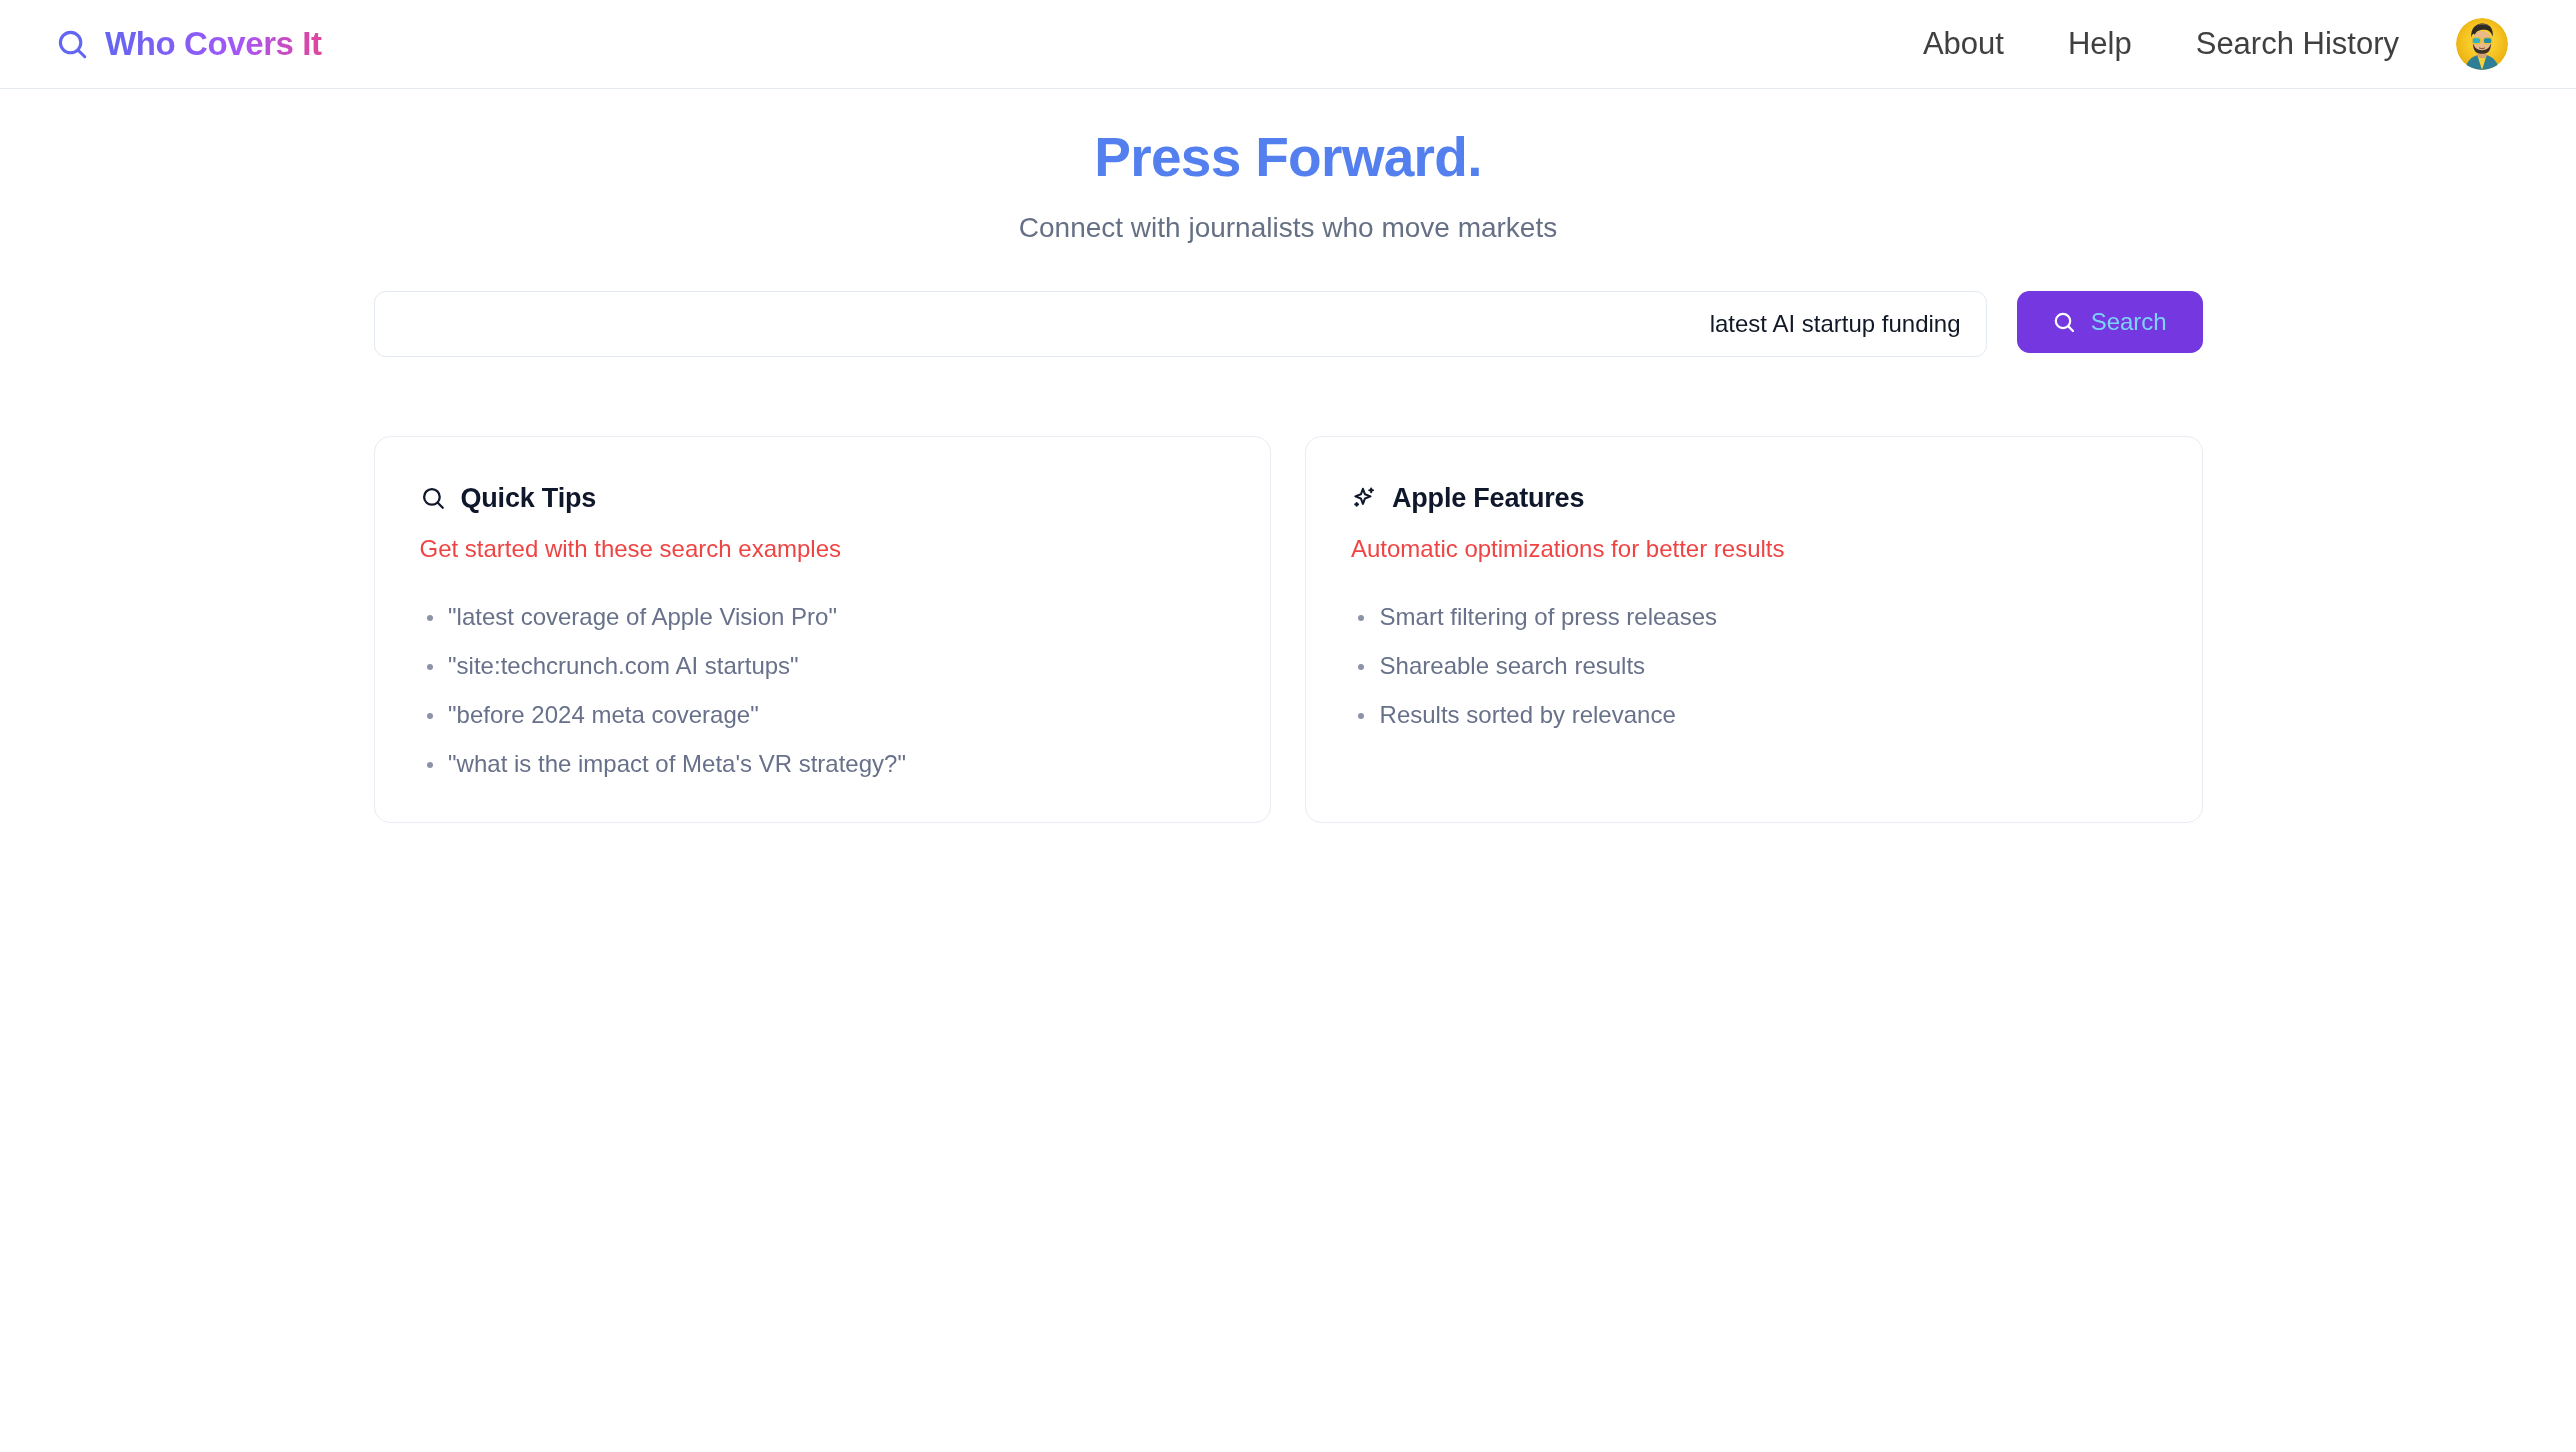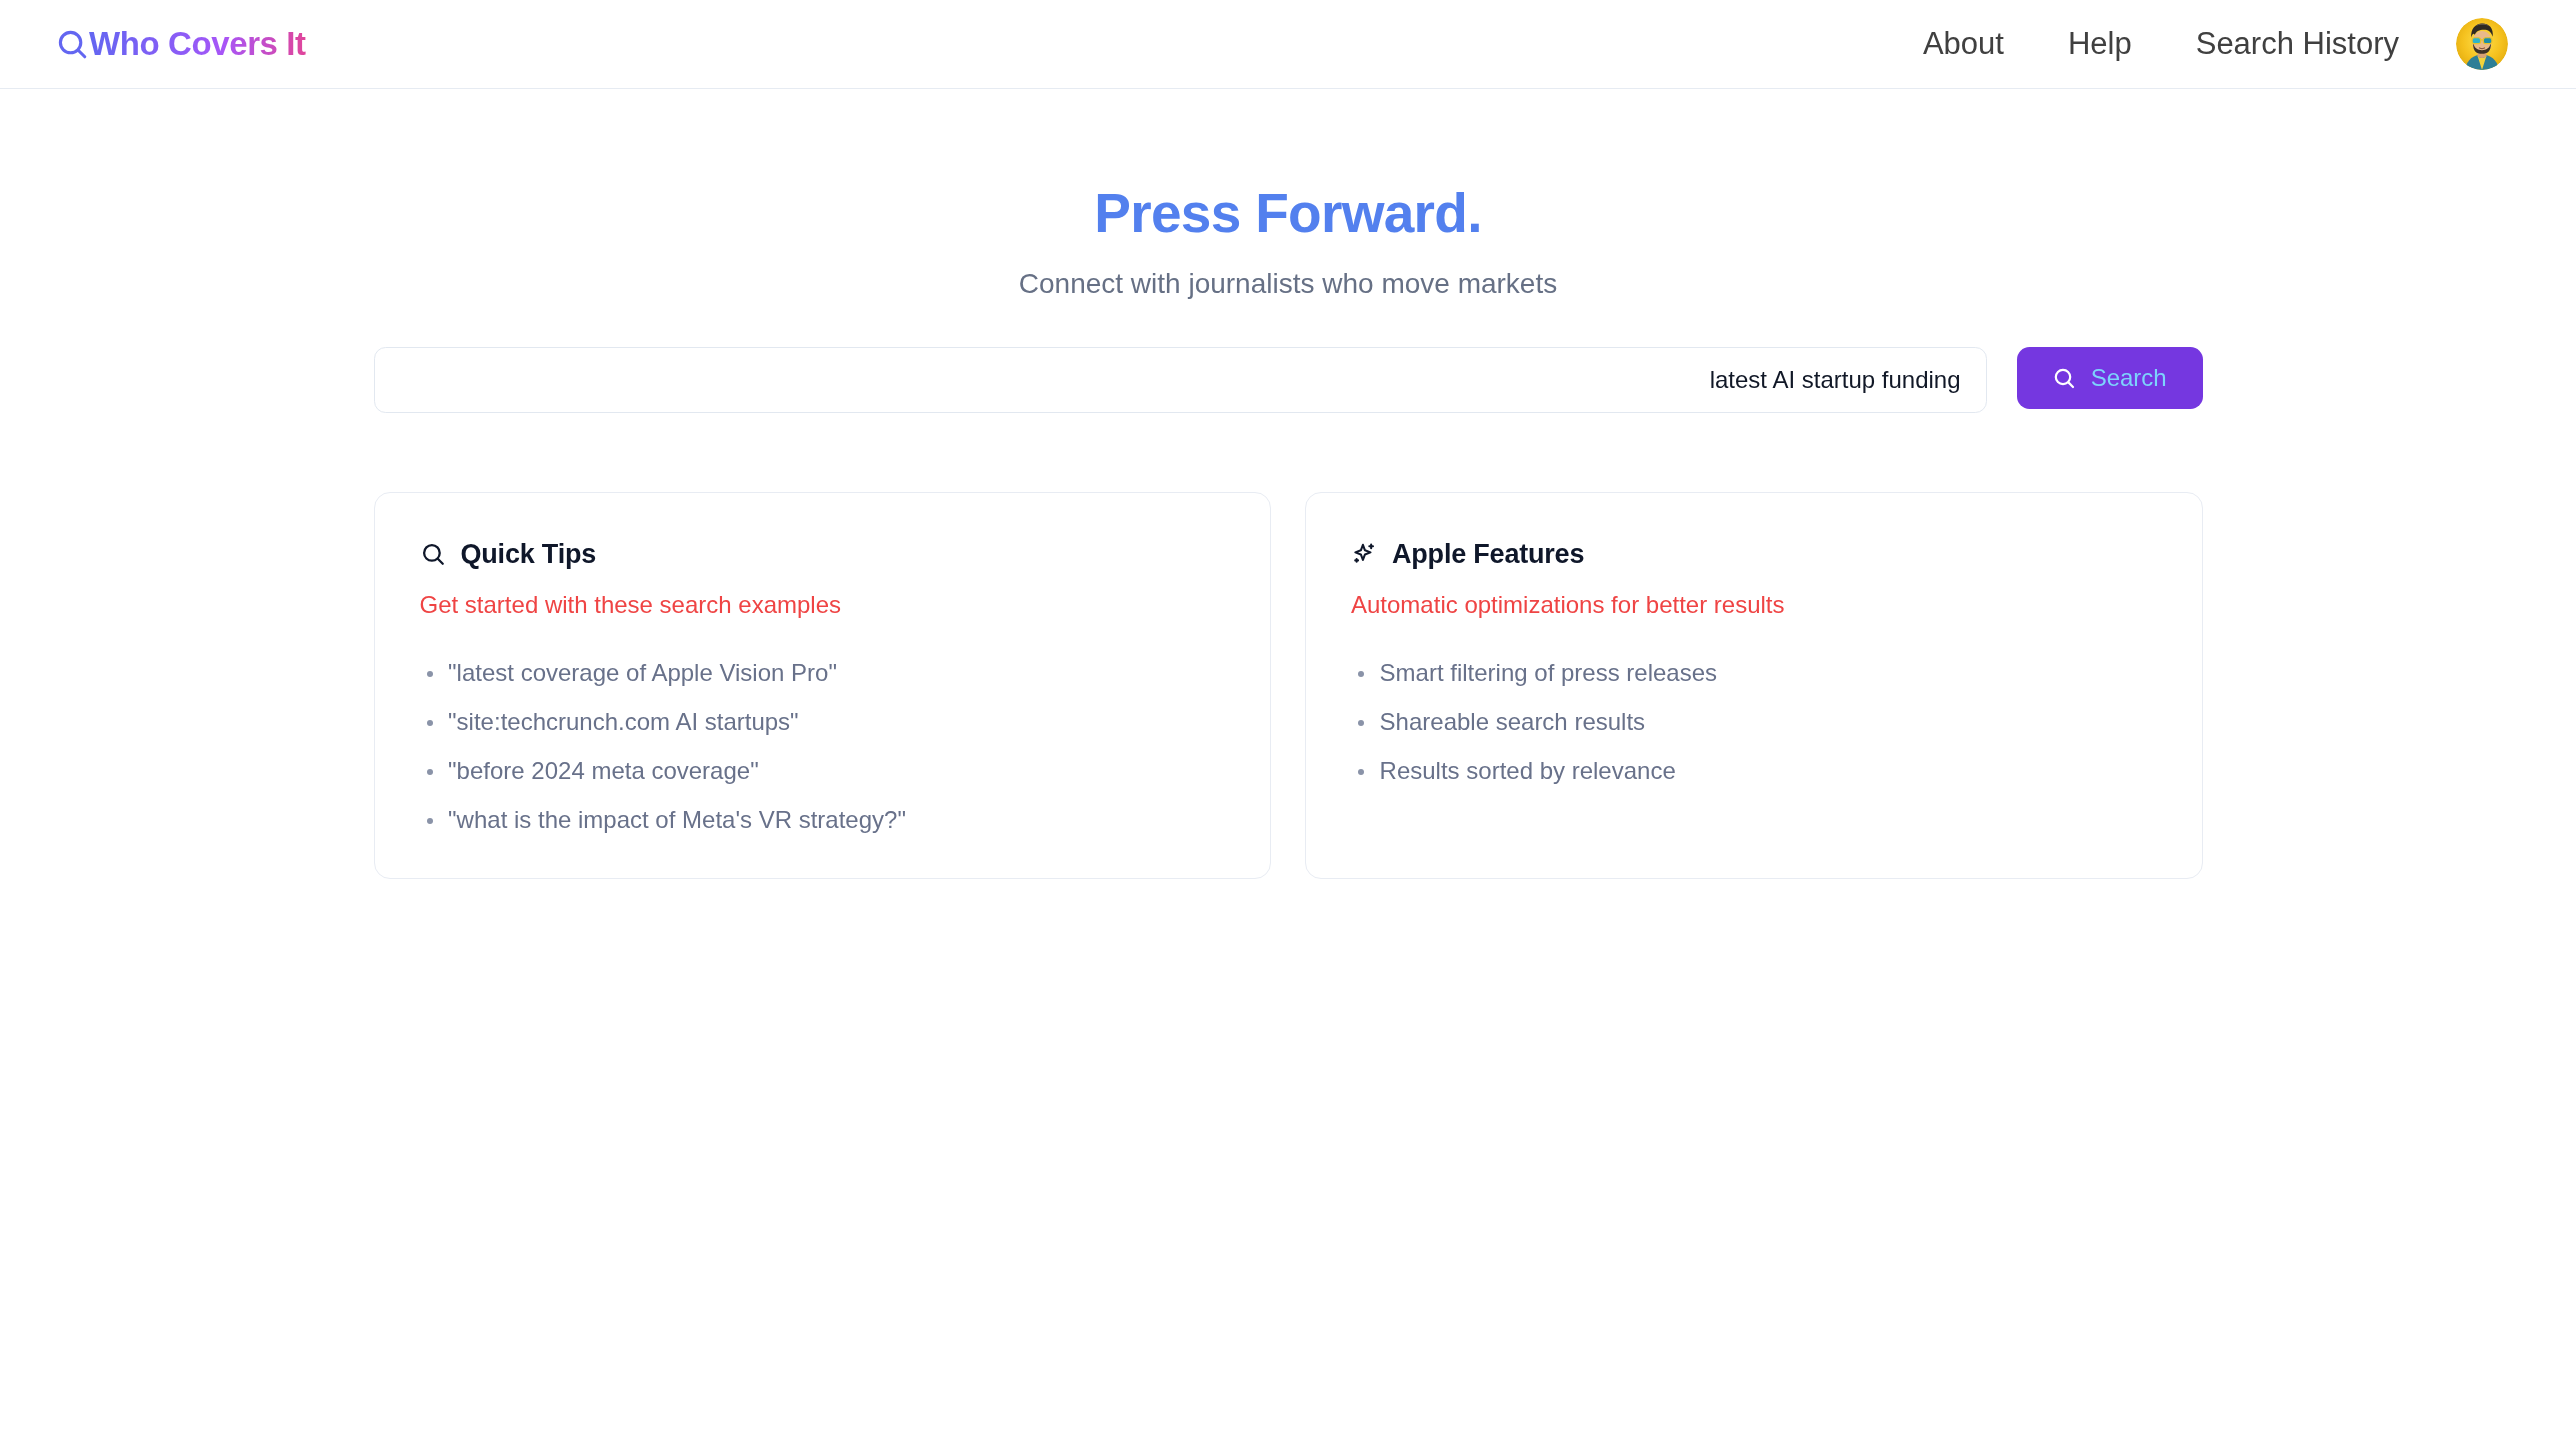--- a/index.html
+++ b/index.html
@@ -21,20 +21,21 @@
     border-bottom: 1.8px solid #e6ebf2;
     display: flex;
     align-items: center;
     justify-content: space-between;
     padding: 0 68px 0 55px;
   }
 
   .brand {
     display: flex;
     align-items: center;
+    gap: 16px;
     cursor: pointer;
   }
   .brand-icon { display: block; width: 34px; height: 34px; }
   .brand-name {
     font-size: 33px;
     font-weight: bold;
     letter-spacing: -0.4px;
     background: linear-gradient(90deg, #6366f1 0%, #8b5cf6 42%, #a855f7 62%, #e0459a 100%);
     -webkit-background-clip: text;
     background-clip: text;
@@ -64,21 +65,21 @@
     margin-left: 25px;
     overflow: hidden;
     flex: none;
     cursor: pointer;
     display: block;
   }
   .avatar svg { display: block; width: 52px; height: 52px; }
 
   
   .hero {
-    margin-top: 96px;
+    margin-top: 40px;
     text-align: center;
   }
   .hero-title {
     font-size: 55px;
     font-weight: bold;
     color: #5380ee;
     letter-spacing: -0.7px;
     line-height: 1.05;
   }
   .hero-sub {

